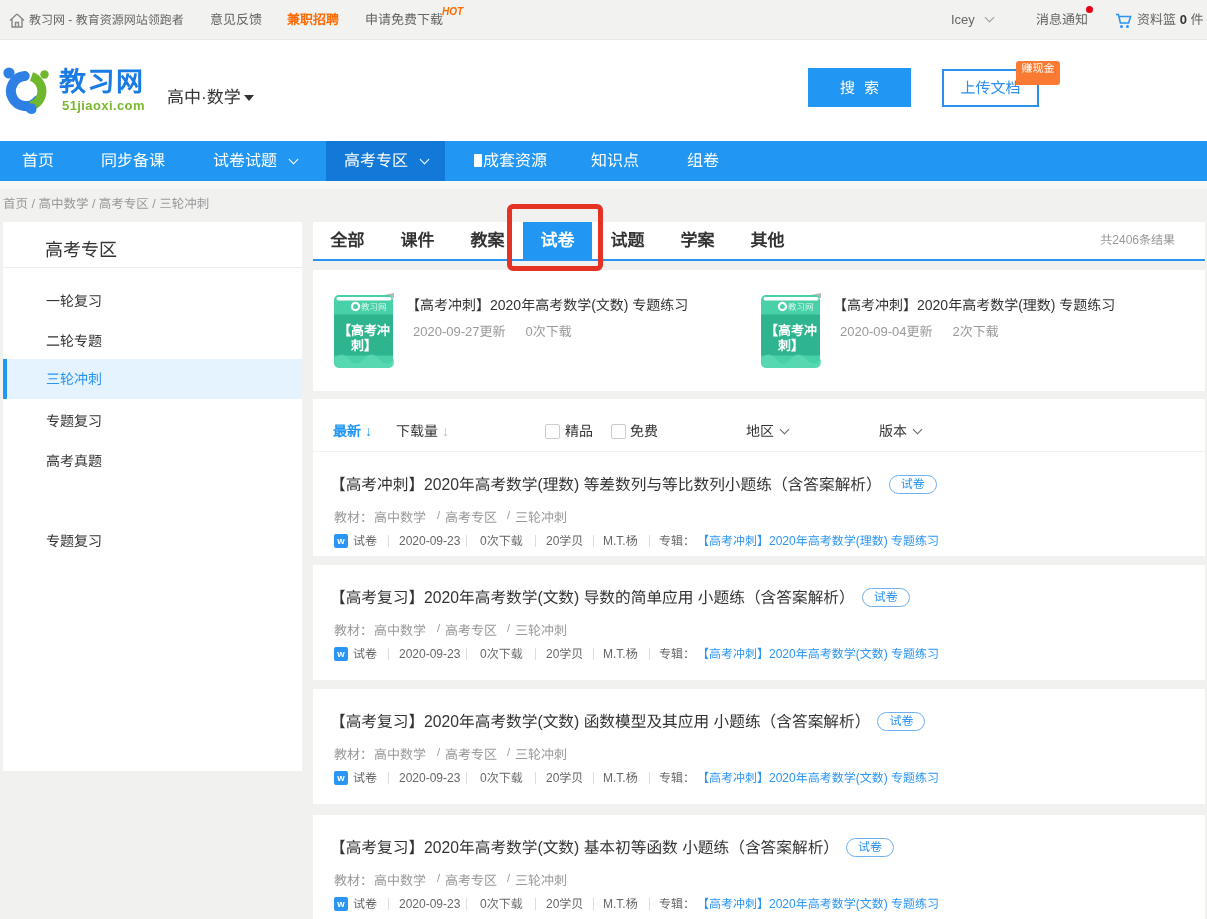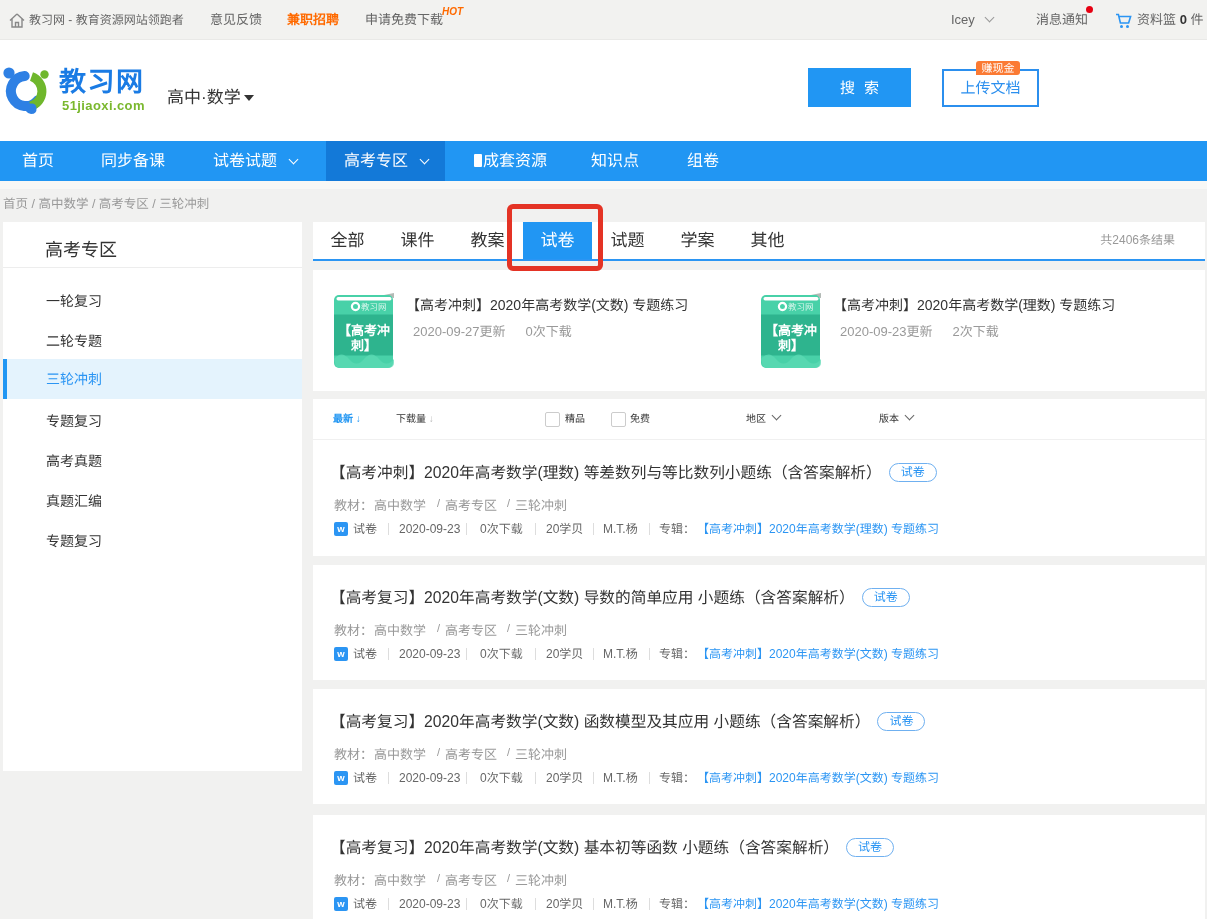--- a/index.html
+++ b/index.html
@@ -21,54 +21,54 @@
 .logourl { position:absolute; left:62px; top:59px; font-size:13px; line-height:1; font-weight:bold; color:#7ab82e; letter-spacing:0.4px; }
 .subject { position:absolute; left:167px; top:43px; font-size:17px; color:#333; }
 .subject .tri { display:inline-block; width:0; height:0; border-left:5px solid transparent; border-right:5px solid transparent; border-top:6px solid #333; margin-left:3px; vertical-align:2px; }
 .search { position:absolute; left:371px; top:28px; width:540px; height:39px; background:#fff; border:2px solid #2b93f0; }
 .search .cat { position:absolute; left:8px; top:0; line-height:35px; font-size:13px; color:#333; }
 .search .cat .v { display:inline-block; width:8px; height:8px; border-right:1.3px solid #555; border-bottom:1.3px solid #555; transform:rotate(45deg); margin-left:4px; vertical-align:2px; }
 .search .sep { position:absolute; left:57px; top:7px; width:1px; height:23px; background:#ddd; }
 .search .ph { position:absolute; left:72px; top:0; line-height:35px; font-size:14px; color:#ccc; }
 .sbtn { position:absolute; left:808px; top:28px; width:103px; height:39px; background:#2196f3; color:#fff; font-size:15px; text-align:center; line-height:39px; letter-spacing:9px; padding-left:9px; }
 .upload { position:absolute; left:942px; top:29px; width:97px; height:38px; border:2px solid #2b8fee; color:#2b8fee; font-size:15px; text-align:center; line-height:34px; background:#fff; }
-.cashtag { position:absolute; left:976px; top:21px; width:44px; height:14px; background:#fb7a33; border-radius:3px 3px 3px 0; color:#fff; font-size:11px; line-height:14px; text-align:center; }
+.cashtag { position:absolute; left:1016px; top:21px; width:44px; height:24px; background:#fb7a33; border-radius:3px 3px 3px 0; color:#fff; font-size:11px; line-height:14px; text-align:center; }
 
 
 .nav { position:absolute; left:0; top:141px; width:1207px; height:40px; background:#2196f3; color:#fff; font-size:16px; }
 .nav .ni { position:absolute; top:0; line-height:40px; }
 .nav .active { background:#1379d8; }
 .chev { display:inline-block; width:8px; height:8px; border-right:2px solid #fff; border-bottom:2px solid #fff; transform:rotate(45deg); vertical-align:3px; margin-left:9px; }
 .lightstrip { position:absolute; left:0; top:181px; width:1207px; height:8px; background:#f8f8f6; }
 .crumb { position:absolute; left:3px; top:193px; font-size:12.5px; color:#999; }
 
 
 .side { position:absolute; left:3px; top:222px; width:299px; height:549px; background:#fff; }
 .side h3 { position:absolute; left:42px; top:13px; font-size:18px; color:#333; font-weight:normal; }
 .side .divider { position:absolute; left:0; top:45px; width:299px; height:1px; background:#ededed; }
 .side .mi { position:absolute; left:0; width:299px; height:40px; line-height:40px; font-size:14px; color:#333; padding-left:43px; }
 .side .mi.on { background:#e4f3fd; color:#2b95f3; border-left:4px solid #2196f3; padding-left:39px; }
 
 
 .content { position:absolute; left:313px; top:222px; width:892px; }
 .tabblock { position:absolute; left:0; top:0; width:892px; height:39px; background:#fff; border-bottom:2px solid #2b95f3; }
-.tab { position:absolute; top:0; width:69px; height:37px; line-height:37px; text-align:center; font-size:17px; color:#333; }
+.tab { position:absolute; top:0; width:69px; height:37px; line-height:37px; text-align:center; font-size:17px; color:#333;font-weight:bold; }
 .tab.on { background:#2196f3; color:#fff; }
 .rescount { position:absolute; right:30px; top:0; line-height:37px; font-size:12px; color:#999; }
 .redbox { position:absolute; left:194px; top:-18px; width:96px; height:67px; border:5px solid #e43325; border-radius:6px; z-index:5; box-sizing:border-box; }
 
 .cards { position:absolute; left:0; top:48px; width:892px; height:121px; background:#fff; }
 .card { position:absolute; top:0; width:440px; height:121px; }
 .card .bk { position:absolute; left:20px; top:23px; }
 .card .ct { position:absolute; left:93px; top:24px; font-size:14px; color:#333; }
 .card .cm { position:absolute; left:100px; top:51px; font-size:13px; color:#999; }
 .card .cm span { margin-right:20px; }
 
 .block { position:absolute; left:0; width:892px; background:#fff; }
-.filterrow { position:relative; height:41px; border-bottom:1px solid #f0f0f0; font-size:10px; color:#333; }
+.filterrow { position:relative; height:41px; border-bottom:1px solid #f0f0f0; font-size:14px; color:#333;margin-top:12px; }
 .fi { position:absolute; top:0; line-height:40px; }
 .arr-b { color:#2196f3; font-weight:bold; }
 .arr-g { color:#bbb; }
 .cb { position:absolute; top:13px; width:15px; height:15px; border:1px solid #ccc; background:#fff; border-radius:2px; }
 .dd { display:inline-block; width:7px; height:7px; border-right:1px solid #666; border-bottom:1px solid #666; transform:rotate(45deg); margin-left:7px; vertical-align:3px; }
 
 .item { position:relative; height:115px; }
 .ititle { position:absolute; left:17px; top:23px; font-size:15.7px; line-height:1.25; color:#333; white-space:nowrap; }
 .badge { display:inline-block; margin-left:7px; padding:0 11px; height:19px; line-height:17px; border:1px solid #6fb0f0; border-radius:10px; color:#2b95f3; font-size:12px; vertical-align:2px; }
 .imat { position:absolute; left:0; top:55px; height:14px; font-size:13px; color:#999; }
@@ -131,21 +131,20 @@
 <div class="crumb">首页 / 高中数学 / 高考专区 / 三轮冲刺</div>
 
 <div class="side">
   <h3>高考专区</h3>
   <div class="divider"></div>
   <div class="mi" style="top:99px">二轮专题</div>
   <div class="mi" style="top:59px">一轮复习</div>
   <div class="mi on" style="top:137px">三轮冲刺</div>
   <div class="mi" style="top:179px">专题复习</div>
   <div class="mi" style="top:219px">高考真题</div>
-  <div class="mi" style="top:259px">真题汇编</div>
   <div class="mi" style="top:299px">专题复习</div>
 </div>
 
 <div class="content">
   <div class="tabblock">
     <div class="tab" style="left:0px">全部</div>
     <div class="tab" style="left:70px">课件</div>
     <div class="tab" style="left:140px">教案</div>
     <div class="tab on" style="left:210px">试卷</div>
     <div class="tab" style="left:280px">试题</div>
@@ -177,21 +176,21 @@
         <rect x="1" y="2" width="59" height="73" rx="5" fill="#48d1a8"></rect>
         <rect x="3.5" y="4" width="55" height="3.5" rx="1.7" fill="#fff"></rect>
         <rect x="1" y="21.5" width="59" height="41" fill="#2eb48e"></rect>
         <path d="M1 66 q7.5 -9 15 0 t15 0 t15 0 t15 0 v4 a5 5 0 0 1 -5 5 h-49 a5 5 0 0 1 -5 -5 Z" fill="#5cd9b4" opacity="0.75"></path>
         <circle cx="22.5" cy="13.5" r="3.6" fill="none" stroke="#fff" stroke-width="2.2"></circle>
         <text x="28" y="17" font-size="8.5" fill="#d8f6ec" font-family="'Liberation Sans',sans-serif">教习网</text>
         <text x="31" y="42" font-size="13" font-weight="bold" fill="#fff" text-anchor="middle" font-family="'Liberation Sans',sans-serif">【高考冲</text>
         <text x="31" y="57" font-size="13" font-weight="bold" fill="#fff" text-anchor="middle" font-family="'Liberation Sans',sans-serif">刺】</text>
       </svg></div>
       <div class="ct">【高考冲刺】2020年高考数学(理数) 专题练习</div>
-      <div class="cm"><span>2020-09-23更新</span><span>2次下载</span></div>
+      <div class="cm"><span>2020-09-04更新</span><span>2次下载</span></div>
     </div>
   </div>
 
   <div class="block" style="top:177px;height:157px">
     <div class="filterrow">
       <div class="fi arr-b" style="left:20px">最新 ↓</div>
       <div class="fi" style="left:83px">下载量 <span class="arr-g">↓</span></div>
       <div class="cb" style="left:232px"></div>
       <div class="fi" style="left:252px">精品</div>
       <div class="cb" style="left:298px"></div>

